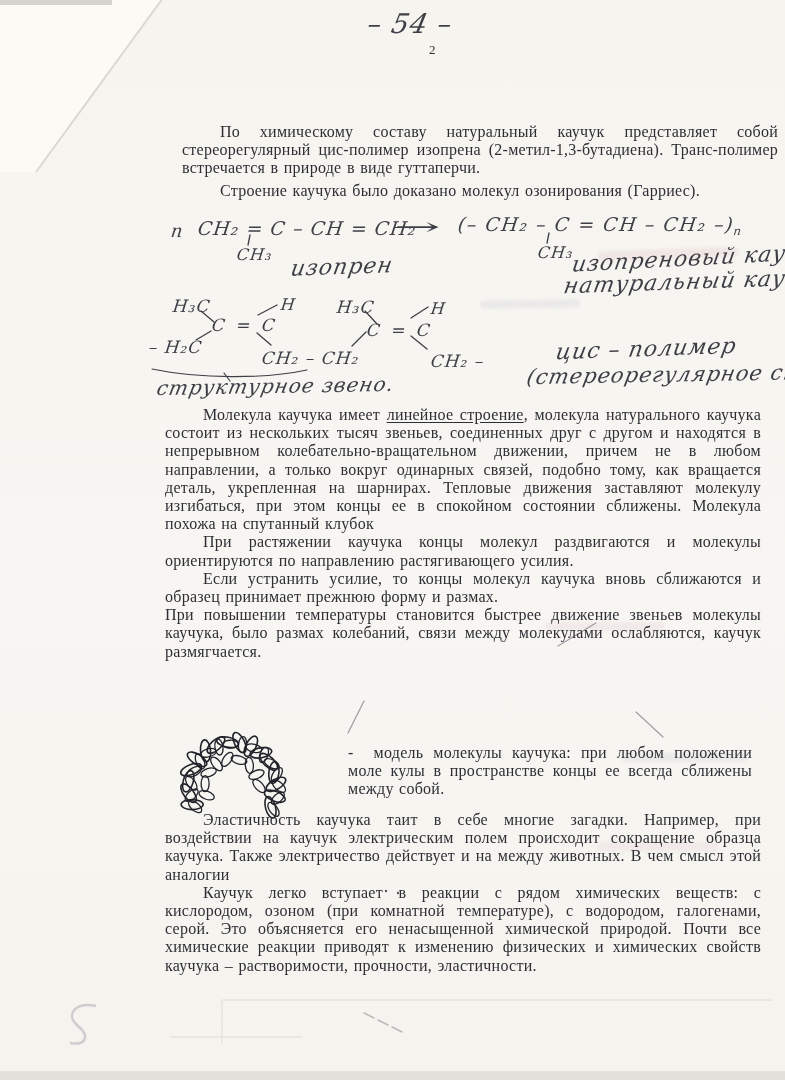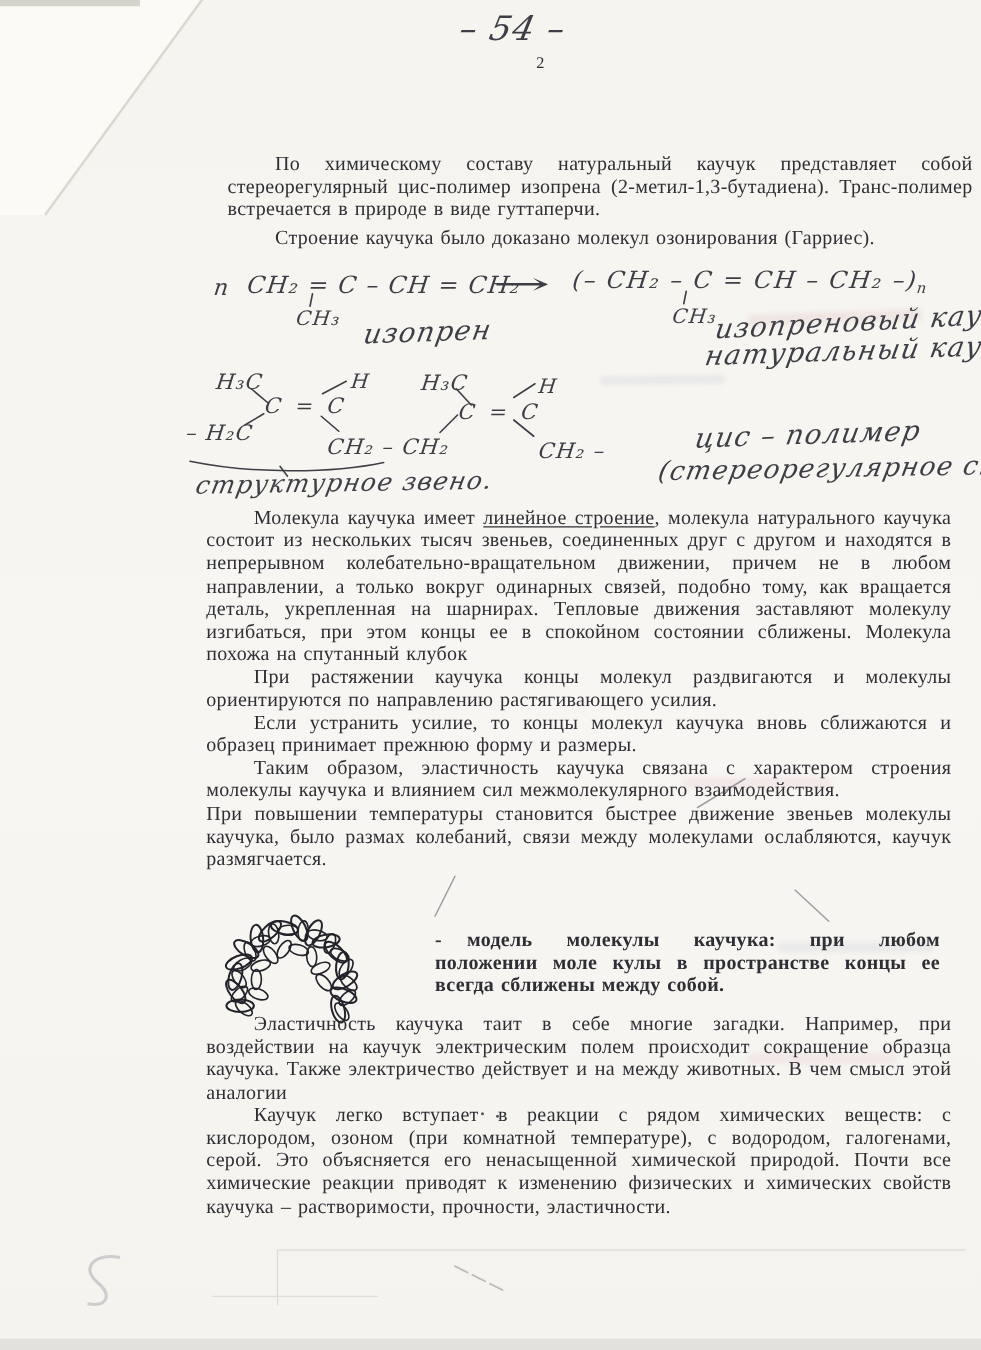--- a/index.html
+++ b/index.html
@@ -165,26 +165,25 @@
   <span class="hw formula" style="left:431px;top:299px;font-size:16px;">H</span>
   <span class="hw formula" style="left:367px;top:320px;letter-spacing:3px;">C = C</span>
   <span class="hw formula" style="left:431px;top:351px;">CH₂ –</span>
   <span class="hw cursive" style="left:157px;top:374px;font-size:20px;transform:rotate(-1deg) skewX(-12deg);">структурное звено.</span>
   <span class="hw cursive" style="left:556px;top:336px;font-size:22px;transform:rotate(-2deg) skewX(-12deg);">цис – полимер</span>
   <span class="hw cursive" style="left:527px;top:362px;font-size:21px;transform:rotate(-1deg) skewX(-12deg);">(стереорегулярное строени</span>
 
   <div class="typed" style="left:165px;top:406px;width:596px;">
     <p><span>Молекула каучука имеет </span><span class="u">линейное строение</span><span>, молекула натурального каучука состоит из нескольких тысяч звеньев, соединенных друг с другом и находятся в непрерывном колебательно-вращательном движении, причем не в любом направлении, а только вокруг одинарных связей, подобно тому, как вращается деталь, укрепленная на шарнирах. Тепловые движения заставляют молекулу изгибаться, при этом концы ее в спокойном состоянии сближены. Молекула похожа на спутанный клубок</span></p>
     <p>При растяжении каучука концы молекул раздвигаются и молекулы ориентируются по направлению растягивающего усилия.</p>
-    <p>Если устранить усилие, то концы молекул каучука вновь сближаются и образец принимает прежнюю форму и размеры.</p>
-    <p>Таким образом, эластичность каучука связана с характером строения молекулы каучука и влиянием сил межмолекулярного взаимодействия.</p>
+    <p>Если устранить усилие, то концы молекул каучука вновь сближаются и образец принимает прежнюю форму и размах.</p>
     <p class="noindent">При повышении температуры становится быстрее движение звеньев молекулы каучука, было размах колебаний, связи между молекулами ослабляются, каучук размягчается.</p>
   </div>
 
-  <div class="typed" style="left:348px;top:744px;width:404px;font-weight:bold;">
+  <div class="typed" style="left:348px;top:744px;width:404px;">
     <p class="noindent"><span style="margin-right:20px;">-</span><span>модель молекулы каучука: при любом положении моле кулы в пространстве концы ее всегда сближены между собой.</span></p>
   </div>
 
   <div class="typed" style="left:165px;top:811px;width:596px;">
     <p>Эластичность каучука таит в себе многие загадки. Например, при воздействии на каучук электрическим полем происходит сокращение образца каучука. Также электричество действует и на между животных. В чем смысл этой аналогии</p>
     <p>Каучук легко вступает в реакции с рядом химических веществ: с кислородом, озоном (при комнатной температуре), с водородом, галогенами, серой. Это объясняется его ненасыщенной химической природой. Почти все химические реакции приводят к изменению физических и химических свойств каучука – растворимости, прочности, эластичности.</p>
   </div>
 
 </div>
 

